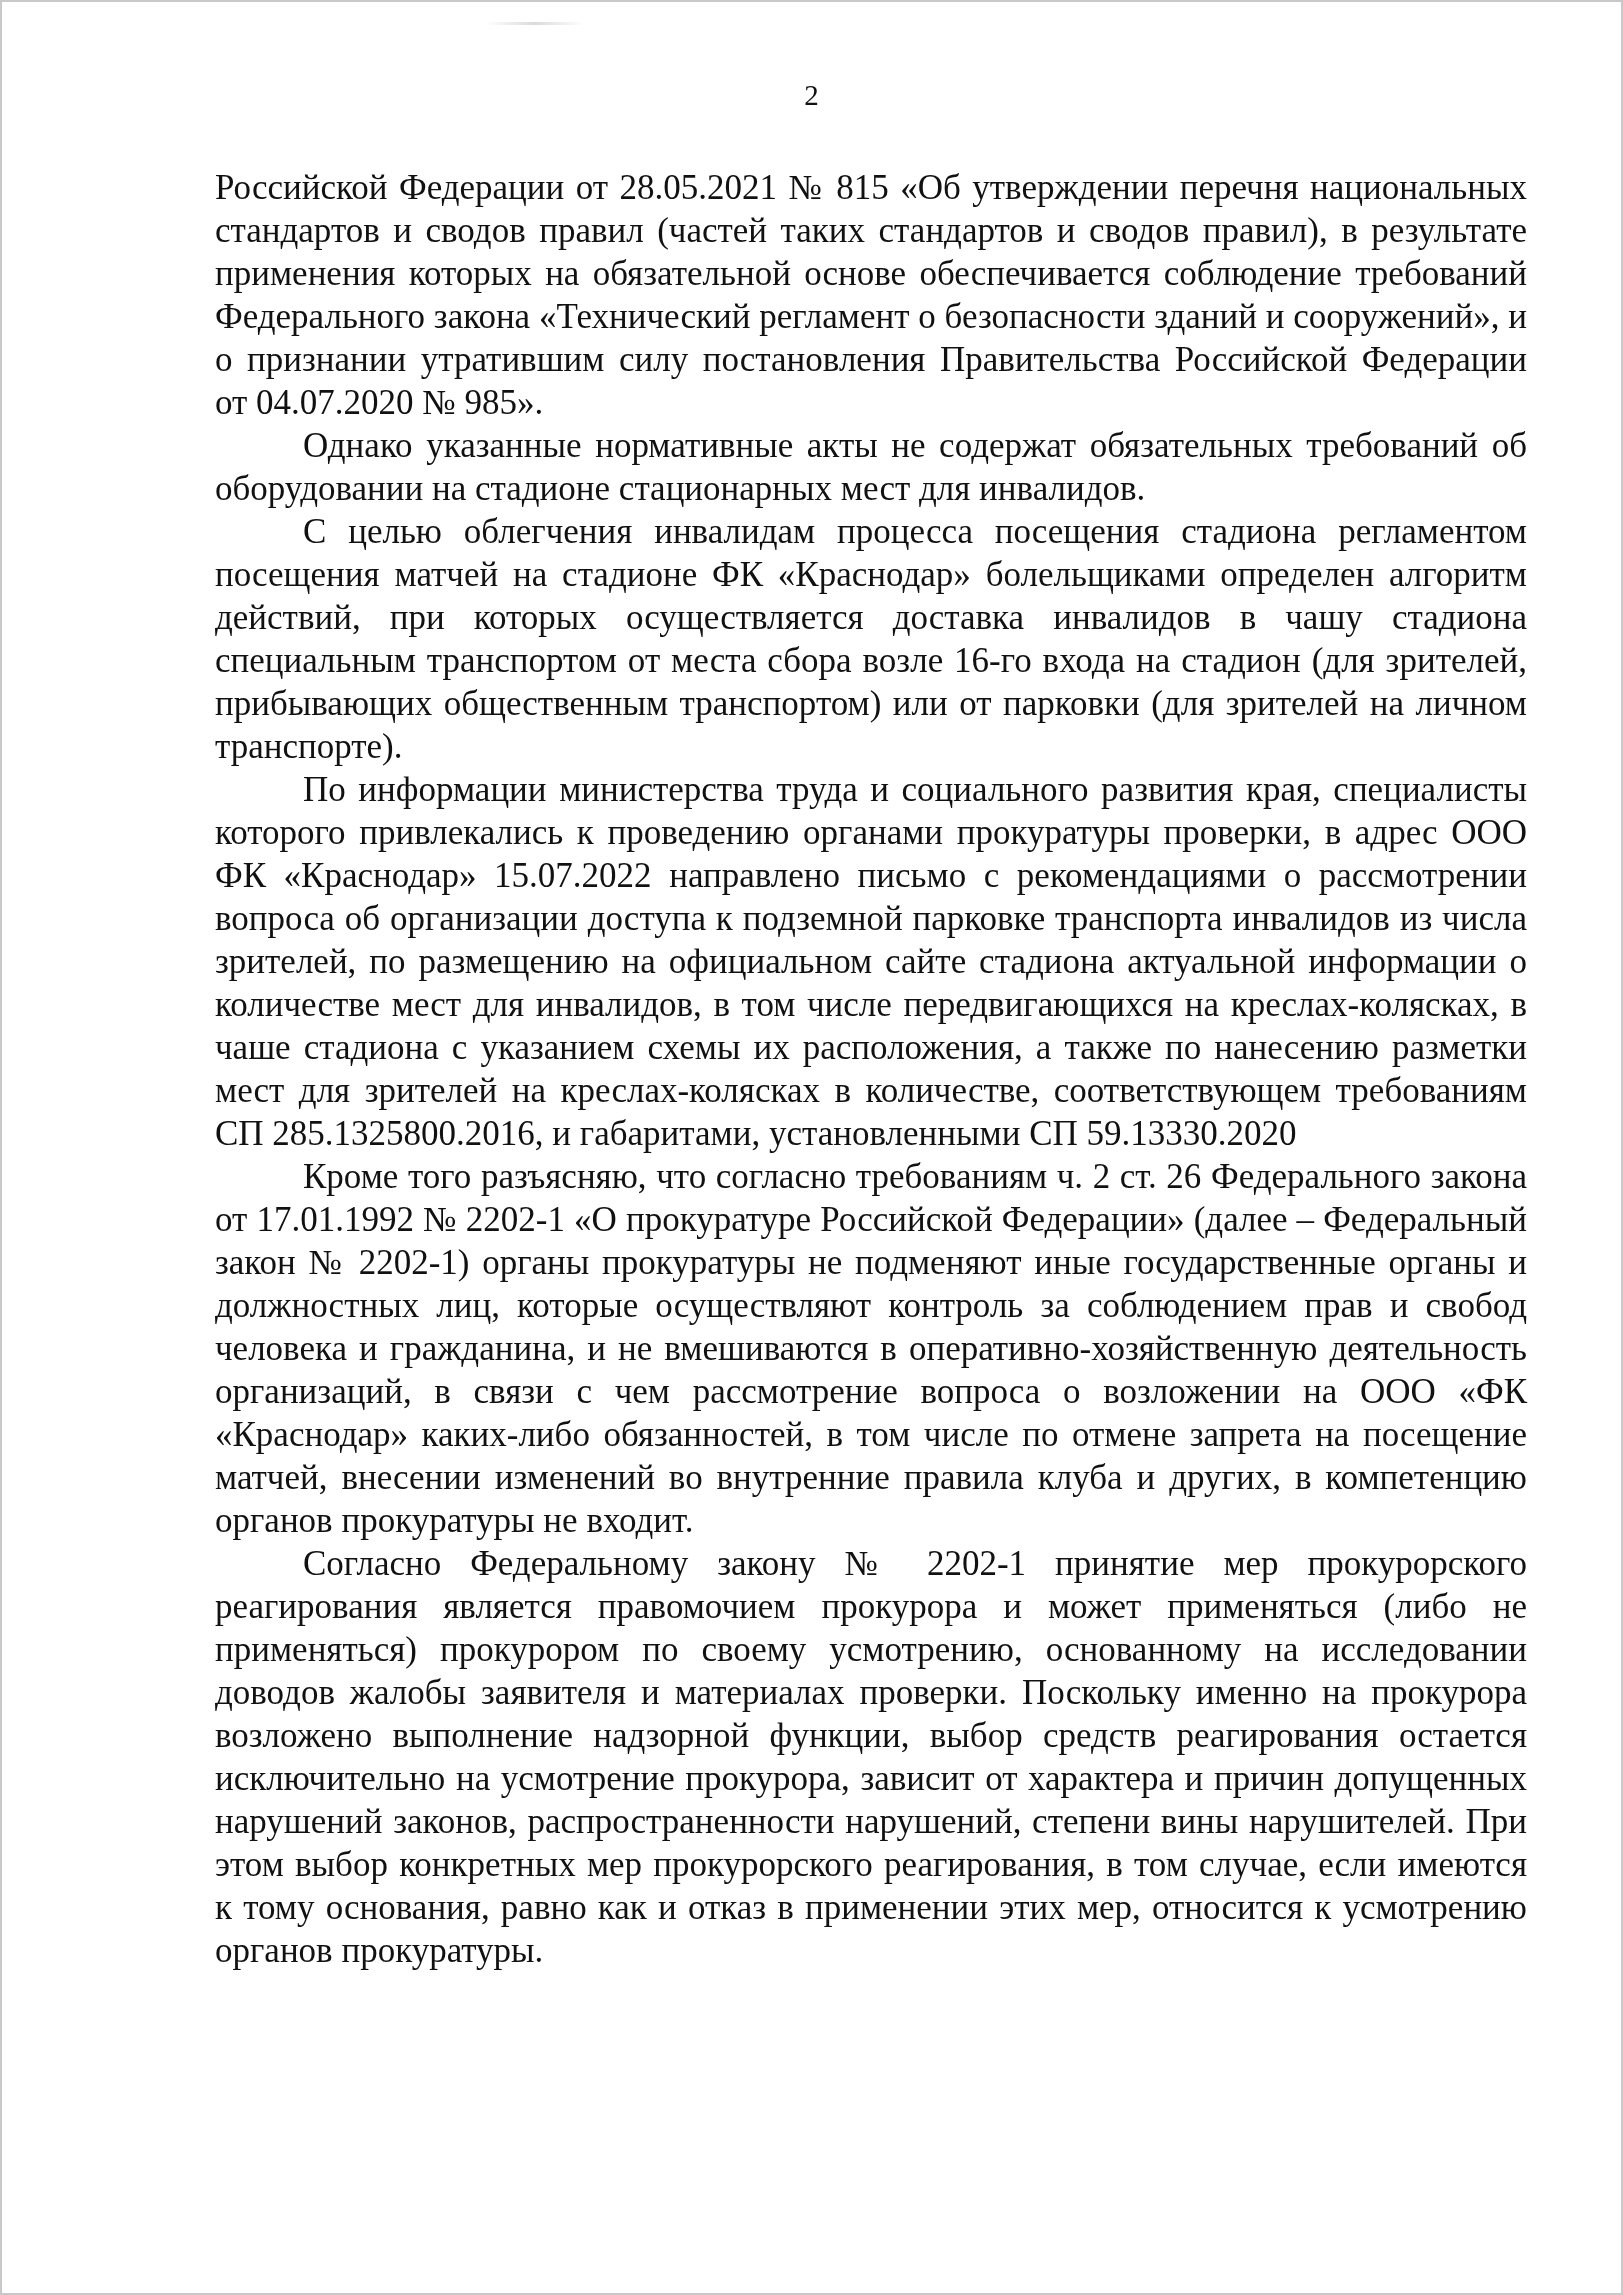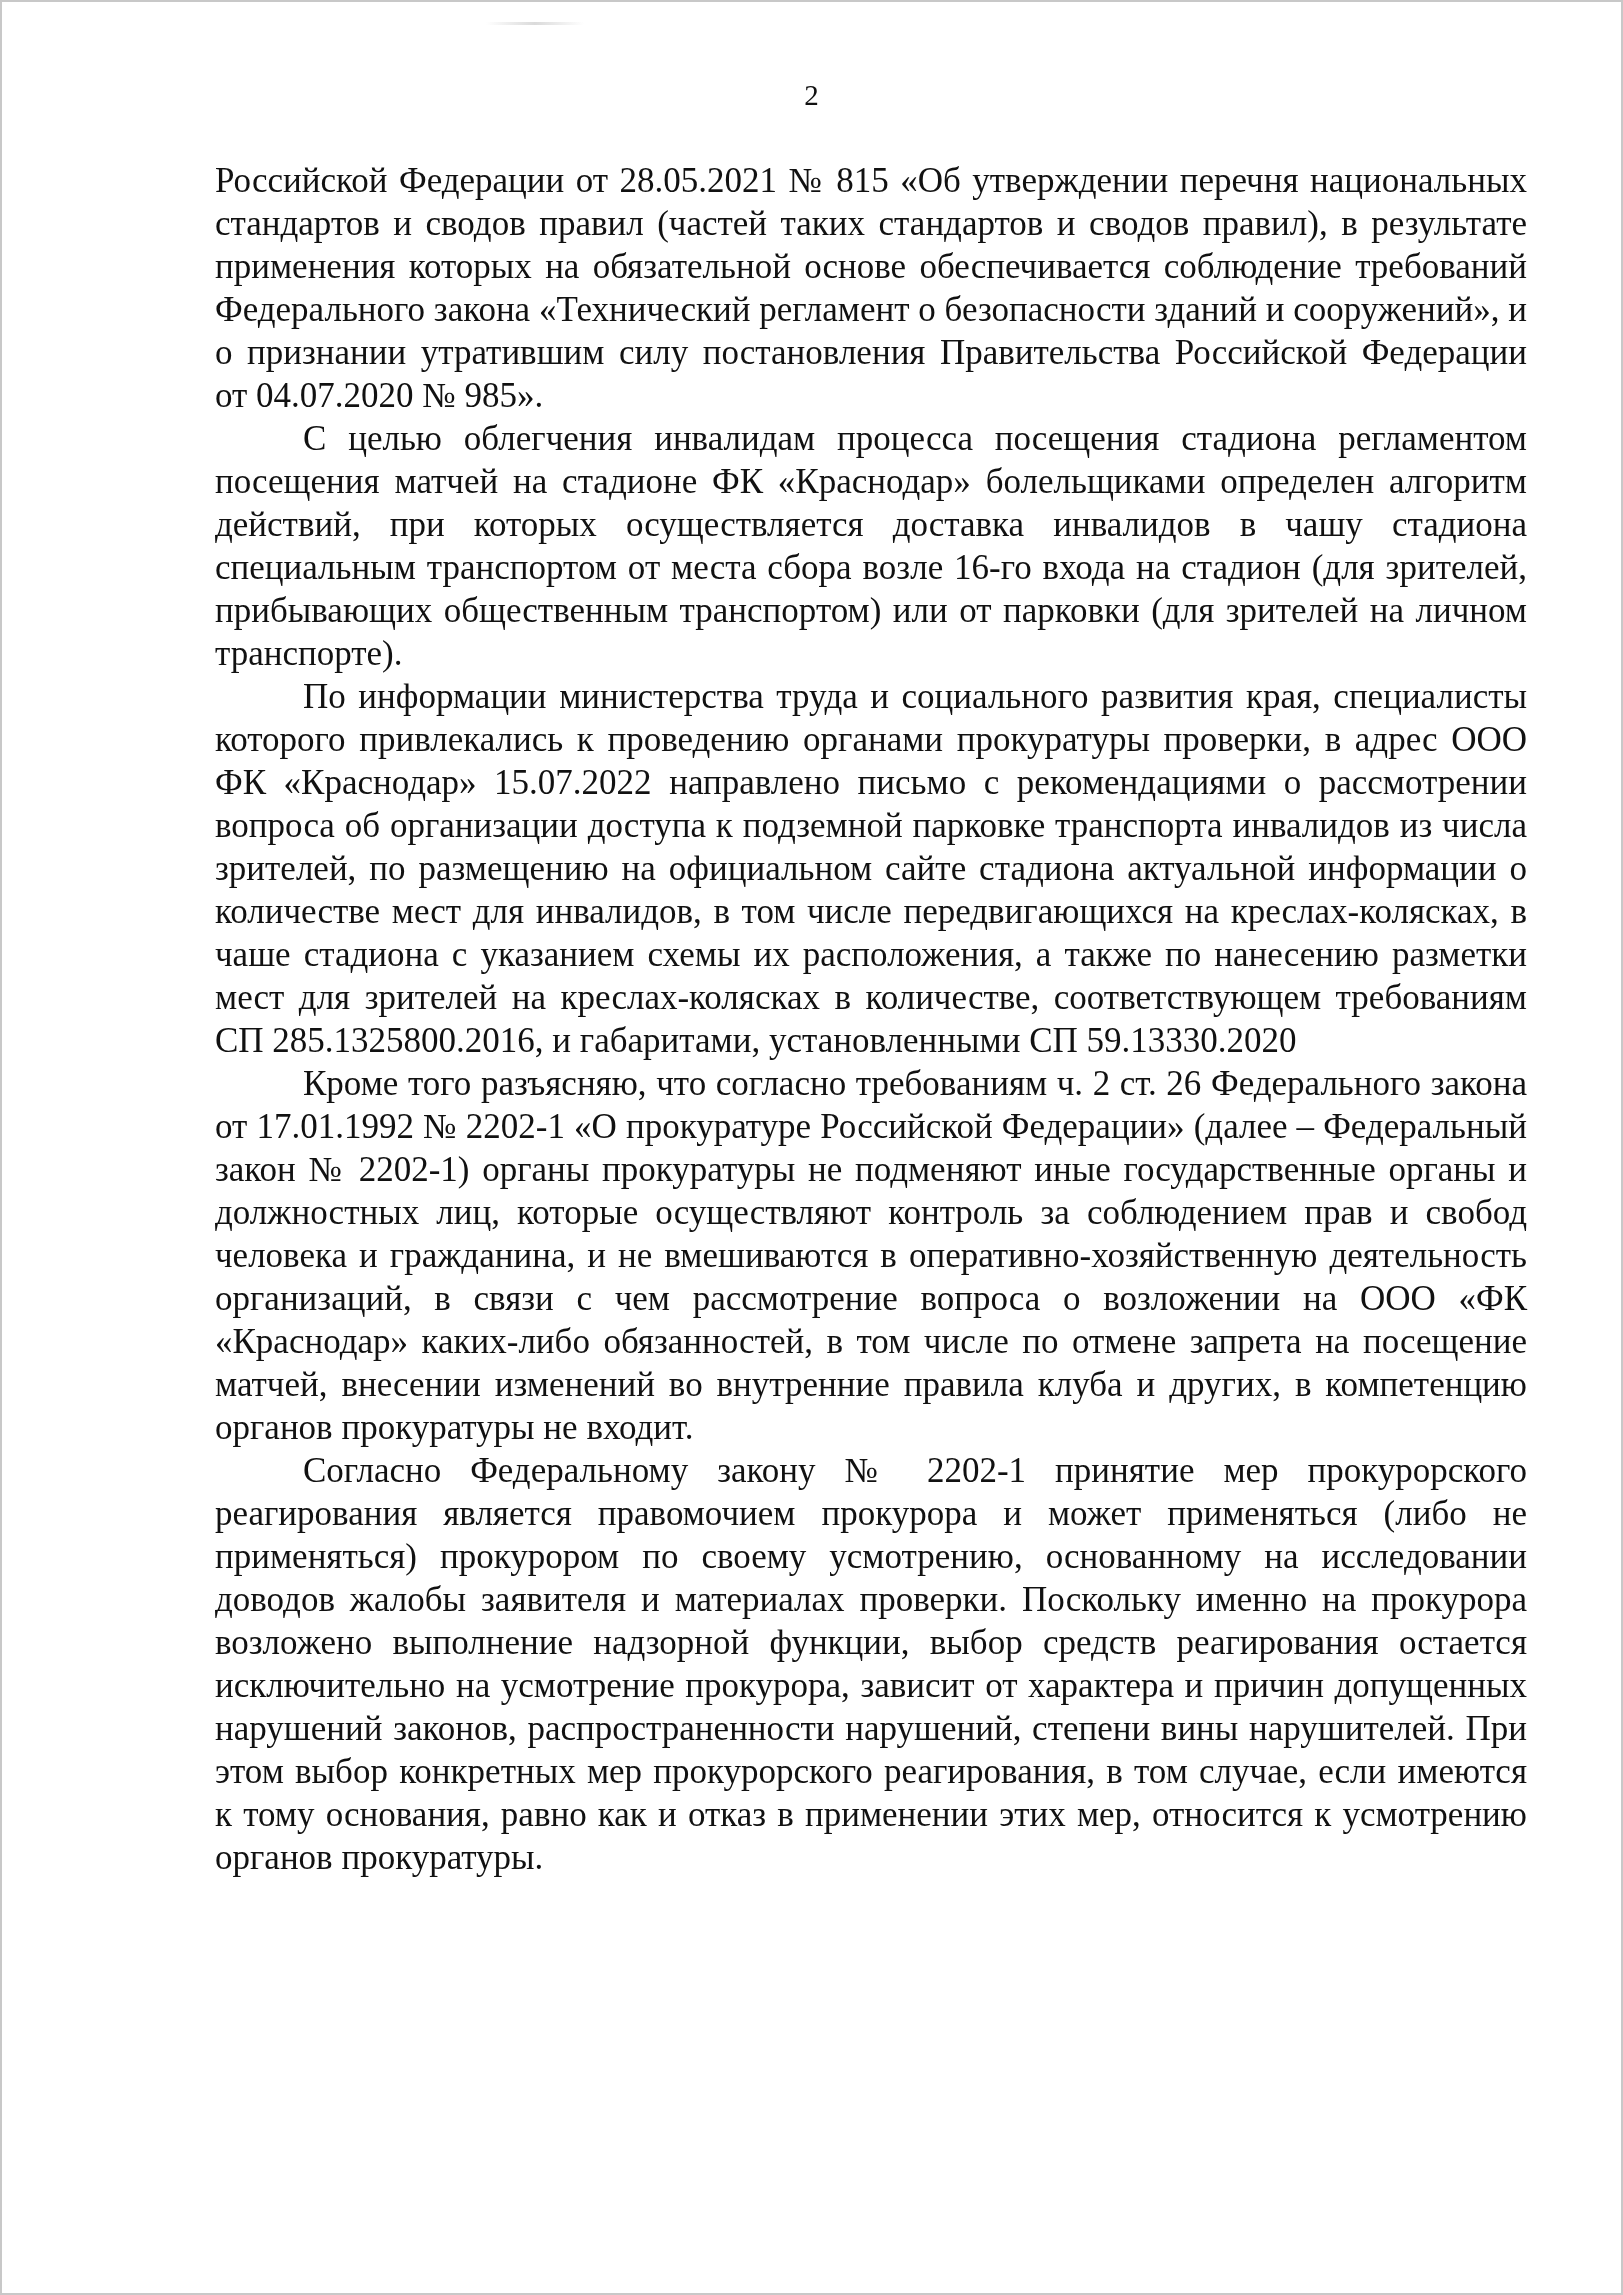--- a/index.html
+++ b/index.html
@@ -29,21 +29,21 @@
     left: 0;
     width: 100%;
     text-align: center;
     font-family: "Liberation Serif", serif;
     font-size: 29px;
     color: #111;
   }
   .body-text {
     position: absolute;
     left: 213px;
-    top: 157px;
+    top: 164px;
     width: 1312px;
     font-family: "Liberation Serif", serif;
     font-size: 35px;
     line-height: 43px;
     color: #111;
     text-align: justify;
   }
   .body-text p {
     margin: 0;
     text-indent: 0;
@@ -54,18 +54,19 @@
 </style>
 </head>
 <body>
 
 <div class="scan-mark"></div>
 
 <div class="page-number">2</div>
 
 <div class="body-text">
   <p>Российской Федерации от 28.05.2021 № 815 «Об утверждении перечня национальных стандартов и сводов правил (частей таких стандартов и сводов правил), в результате применения которых на обязательной основе обеспечивается соблюдение требований Федерального закона «Технический регламент о безопасности зданий и сооружений», и о признании утратившим силу постановления Правительства Российской Федерации от 04.07.2020 № 985».</p>
+  <p class="indent">Однако указанные нормативные акты не содержат обязательных требований об оборудовании на стадионе стационарных мест для инвалидов.</p>
   <p class="indent">С целью облегчения инвалидам процесса посещения стадиона регламентом посещения матчей на стадионе ФК «Краснодар» болельщиками определен алгоритм действий, при которых осуществляется доставка инвалидов в чашу стадиона специальным транспортом от места сбора возле 16-го входа на стадион (для зрителей, прибывающих общественным транспортом) или от парковки (для зрителей на личном транспорте).</p>
   <p class="indent">По информации министерства труда и социального развития края, специалисты которого привлекались к проведению органами прокуратуры проверки, в адрес ООО ФК «Краснодар» 15.07.2022 направлено письмо с рекомендациями о рассмотрении вопроса об организации доступа к подземной парковке транспорта инвалидов из числа зрителей, по размещению на официальном сайте стадиона актуальной информации о количестве мест для инвалидов, в том числе передвигающихся на креслах-колясках, в чаше стадиона с указанием схемы их расположения, а также по нанесению разметки мест для зрителей на креслах-колясках в количестве, соответствующем требованиям СП 285.1325800.2016, и габаритами, установленными СП 59.13330.2020</p>
   <p class="indent">Кроме того разъясняю, что согласно требованиям ч. 2 ст. 26 Федерального закона от 17.01.1992 № 2202-1 «О прокуратуре Российской Федерации» (далее – Федеральный закон № 2202-1) органы прокуратуры не подменяют иные государственные органы и должностных лиц, которые осуществляют контроль за соблюдением прав и свобод человека и гражданина, и не вмешиваются в оперативно-хозяйственную деятельность организаций, в связи с чем рассмотрение вопроса о возложении на ООО «ФК «Краснодар» каких-либо обязанностей, в том числе по отмене запрета на посещение матчей, внесении изменений во внутренние правила клуба и других, в компетенцию органов прокуратуры не входит.</p>
   <p class="indent">Согласно Федеральному закону № 2202-1 принятие мер прокурорского реагирования является правомочием прокурора и может применяться (либо не применяться) прокурором по своему усмотрению, основанному на исследовании доводов жалобы заявителя и материалах проверки. Поскольку именно на прокурора возложено выполнение надзорной функции, выбор средств реагирования остается исключительно на усмотрение прокурора, зависит от характера и причин допущенных нарушений законов, распространенности нарушений, степени вины нарушителей. При этом выбор конкретных мер прокурорского реагирования, в том случае, если имеются к тому основания, равно как и отказ в применении этих мер, относится к усмотрению органов прокуратуры.</p>
 </div>
 
 
 </body></html>

